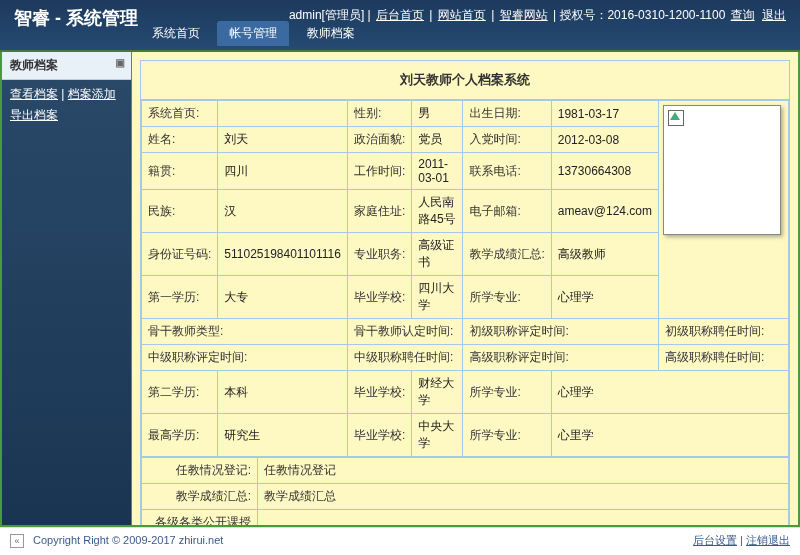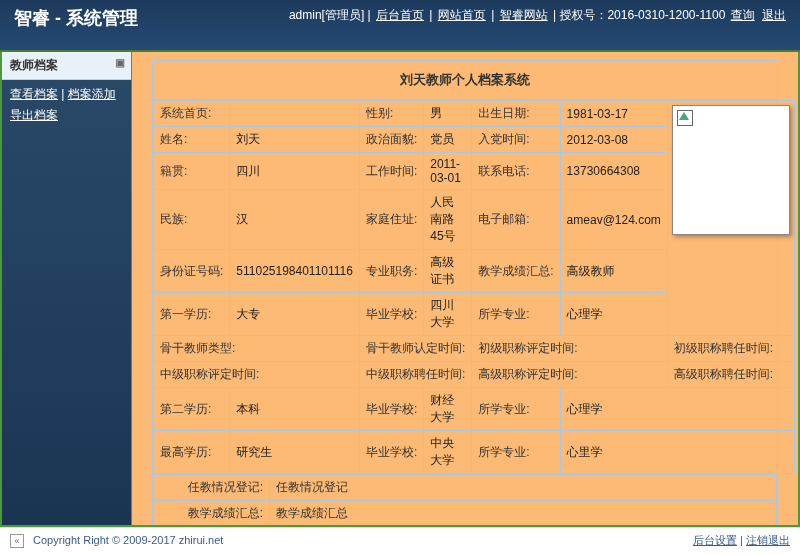--- a/index.html
+++ b/index.html
@@ -14,21 +14,21 @@
 .header-tabs span.active { background: #3a6aa0; }
 
 .main { display: flex; height: 475px; border: 2px solid #4a9a3a; border-top: none; }
 .sidebar { width: 130px; background: linear-gradient(#2a4a6a, #1a3552); color: #fff; padding: 0; border-right: 1px solid #4a9a3a; }
 .sidebar-header { background: #e8f0f8; color: #333; padding: 5px 8px; font-weight: bold; border-bottom: 1px solid #ccc; position: relative; }
 .sidebar-header::after { content: "▣"; position: absolute; right: 6px; top: 5px; font-size: 10px; color: #666; }
 .sidebar-links { padding: 6px 8px; font-size: 12px; }
 .sidebar-links a { color: #fff; text-decoration: underline; cursor: pointer; }
 .sidebar-links .row { margin-bottom: 4px; }
 
-.content { flex: 1; background: #fdba74; padding: 8px 20px; overflow: auto; }
+.content { flex: 1; background: #fef9c3; padding: 8px 8px; overflow: auto; }
 .profile-box { border: 1px solid #a8c8e8; }
 .profile-title { text-align: center; font-weight: bold; padding: 10px 0; border-bottom: 1px solid #a8c8e8; font-size: 13px; }
 
 table.profile { width: 100%; border-collapse: collapse; }
 table.profile td { border: 1px solid #a8c8e8; padding: 4px 6px; font-size: 12px; height: 22px; vertical-align: middle; }
 table.profile td.lbl { color: #333; white-space: nowrap; }
 table.profile td.val { color: #222; }
 
 .photo-cell { width: 130px; vertical-align: top !important; padding: 4px !important; }
 .photo-placeholder { width: 118px; height: 130px; border: 1px solid #888; box-shadow: 2px 2px 4px rgba(0,0,0,0.3); background: #fff; position: relative; }
@@ -49,20 +49,25 @@
 <div class="header">
   <div class="header-title">智睿 - 系统管理</div>
   <div class="header-topbar">
     <span>admin[管理员]</span> |
     <a>后台首页</a> |
     <a>网站首页</a> |
     <a>智睿网站</a> |
     <span>授权号：</span><span>2016-0310-1200-1100</span>
     <a>查询</a>
     <a>退出</a>
+  </div>
+  <div class="header-tabs">
+    <span>系统首页</span>
+    <span class="active">帐号管理</span>
+    <span>教师档案</span>
   </div>
 </div>
 
 <div class="main">
   <div class="sidebar">
     <div class="sidebar-header">教师档案</div>
     <div class="sidebar-links">
       <div class="row">
         <a>查看档案</a> |
         <a>档案添加</a>

